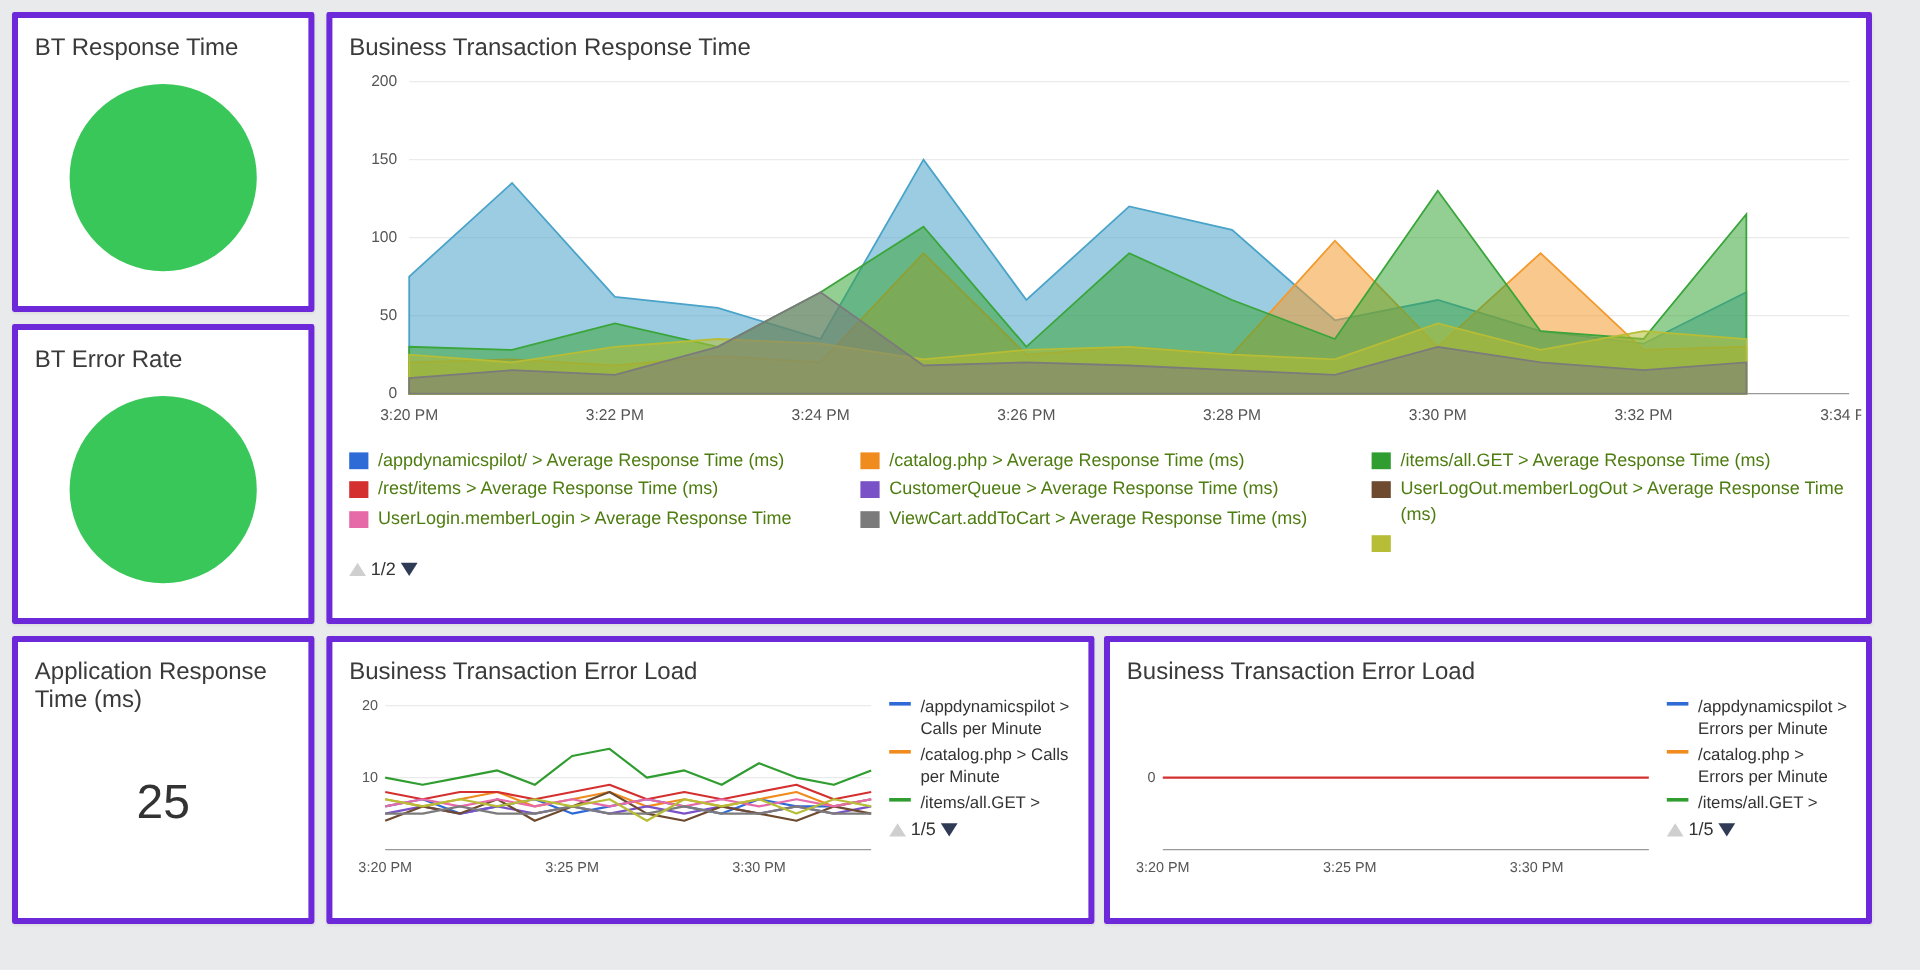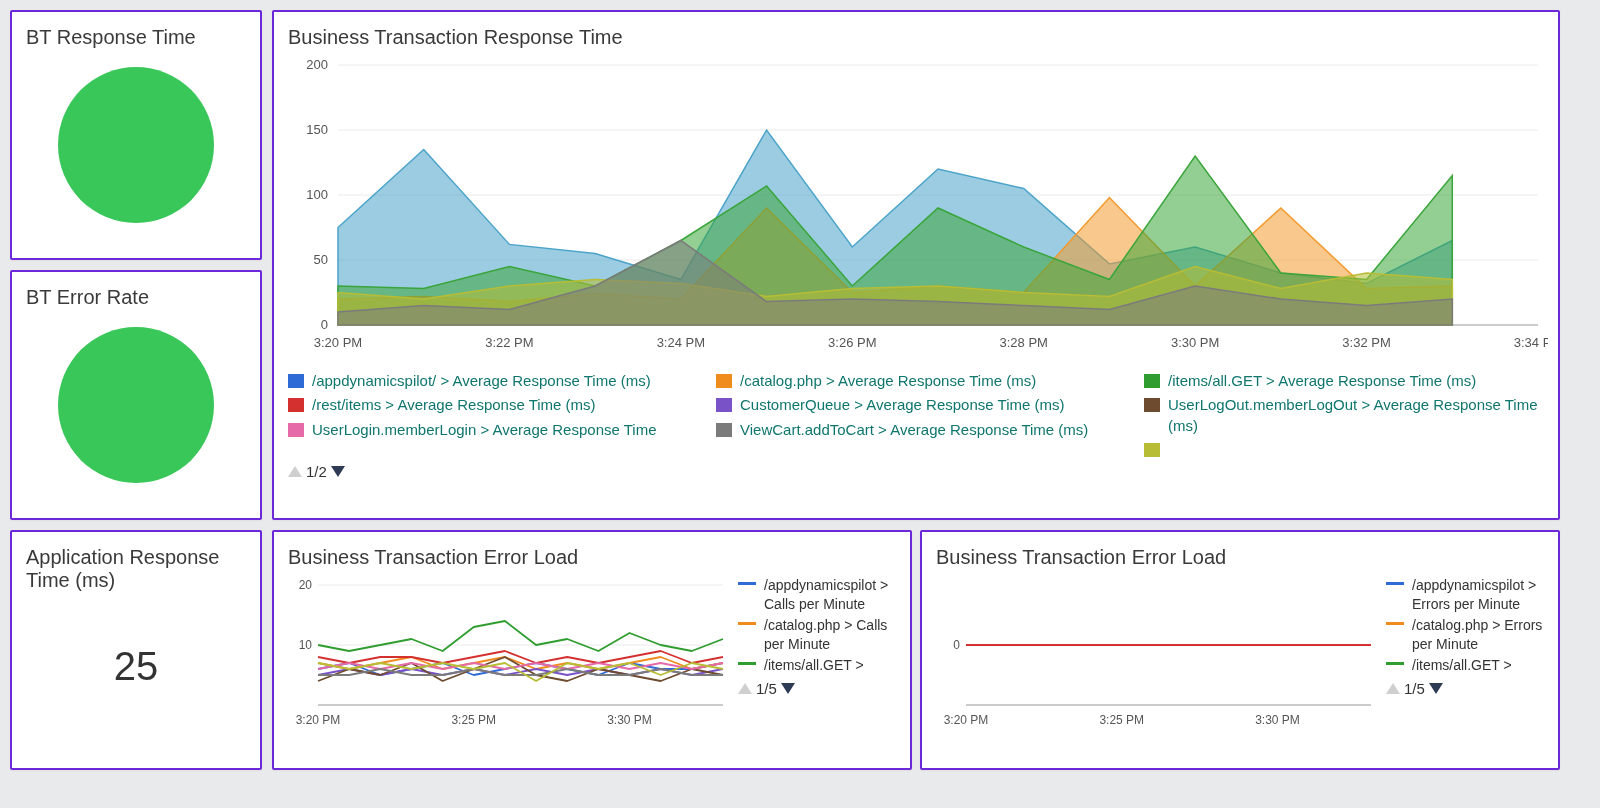--- a/index.html
+++ b/index.html
@@ -21,21 +21,21 @@
   }
   .grid {
     position: relative;
     width: 1600px;
     height: 808px;
   }
   .panel {
     position: absolute;
     background: var(--panel-bg);
     box-sizing: border-box;
-    border: 2px solid #6d28d9;
+    border: 5px solid #6d28d9;
     border-radius: 2px;
     box-shadow: 0 1px 2px rgba(0,0,0,0.05);
     padding: 14px 14px;
     overflow: hidden;
   }
   .panel-title {
     font-size: 20px;
     font-weight: 400;
     color: #3a3a3a;
     margin: 0 0 6px 0;
@@ -55,21 +55,21 @@
     text-align: center;
     margin-top: 52px;
   }
 
   
   .legend {
     display: flex;
     flex-wrap: wrap;
     gap: 2px 28px;
     font-size: 15px;
-    color: #0f766e;
+    color: #4d7c0f;
     line-height: 1.35;
   }
   .legend-col { flex:1 1 0; min-width:0; }
   .legend-item {
     display: flex;
     align-items: flex-start;
     gap: 8px;
     padding: 2px 0;
   }
   .swatch {

